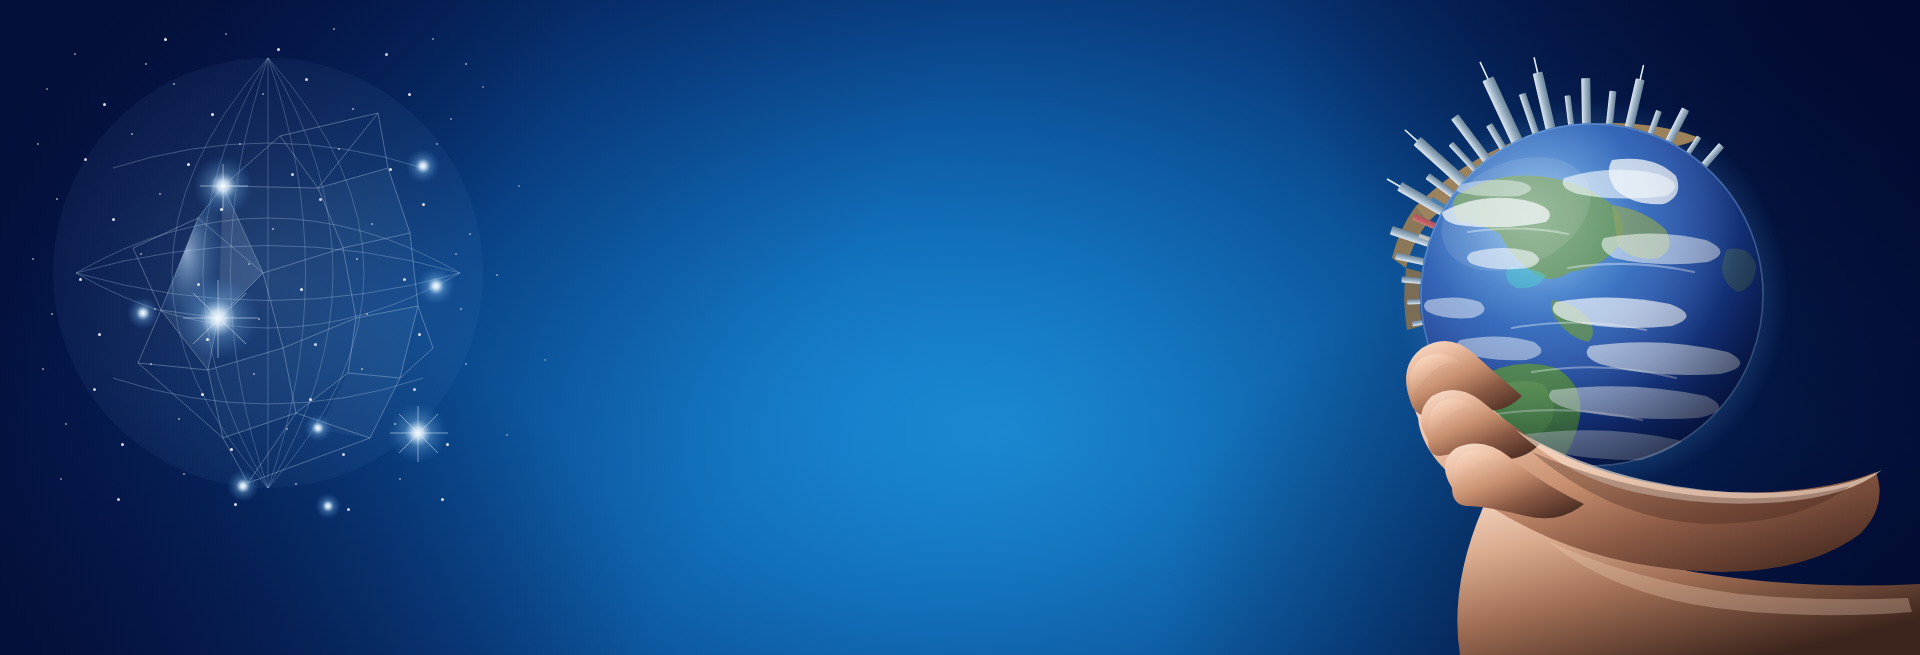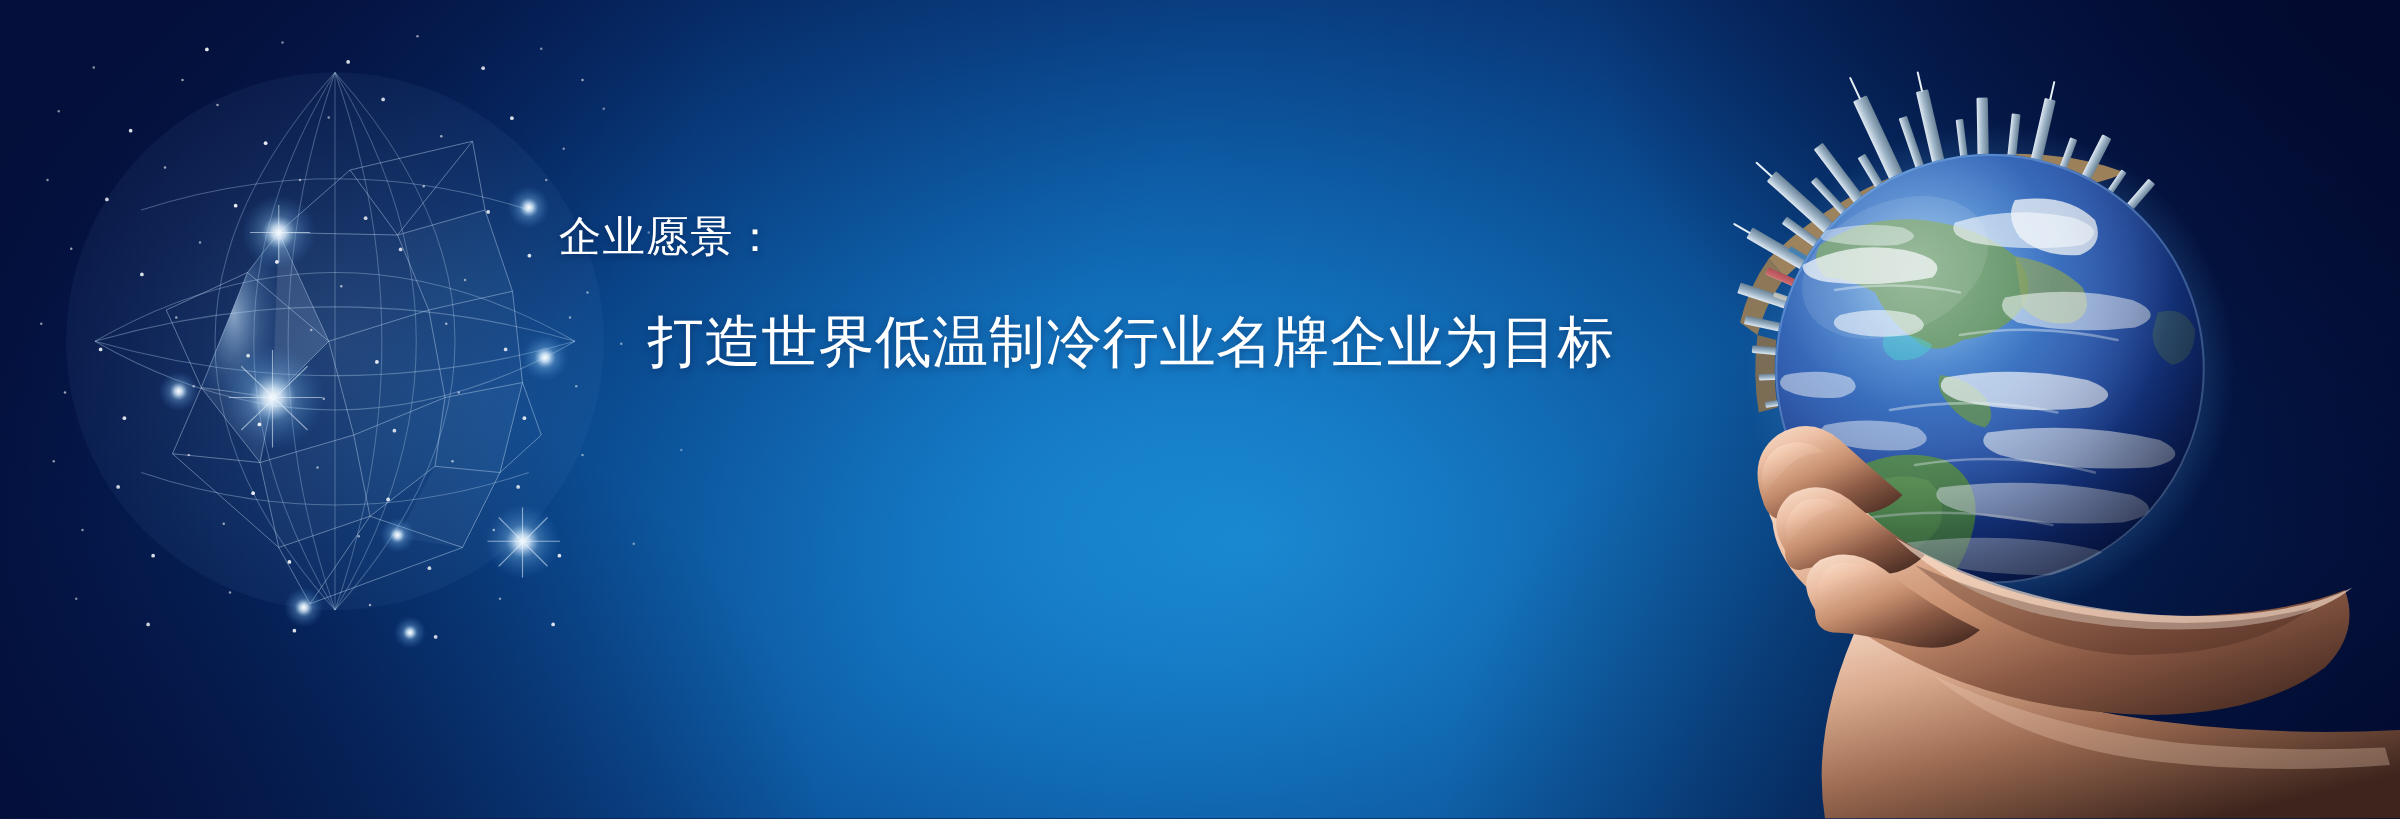--- a/index.html
+++ b/index.html
@@ -573,17 +573,15 @@
         <path d="M372,452 Q450,486 540,496 Q620,504 690,486 Q640,524 546,524
                  Q452,520 372,452 Z" fill="#3a1f17" opacity="0.30"></path>
 
         <path d="M386,540 Q470,580 580,594 Q660,602 748,598 L752,612
                  Q648,620 556,608 Q452,594 386,540 Z" fill="#f0cdb4" opacity="0.32"></path>
       </g>
     </svg>
   </div>
 
   <div class="copy">
-    <div class="vision-label">企业愿景：</div>
-    <div class="vision-statement">打造世界低温制冷行业名牌企业为目标</div>
   </div>
 
 </div>
 
 </body></html>

